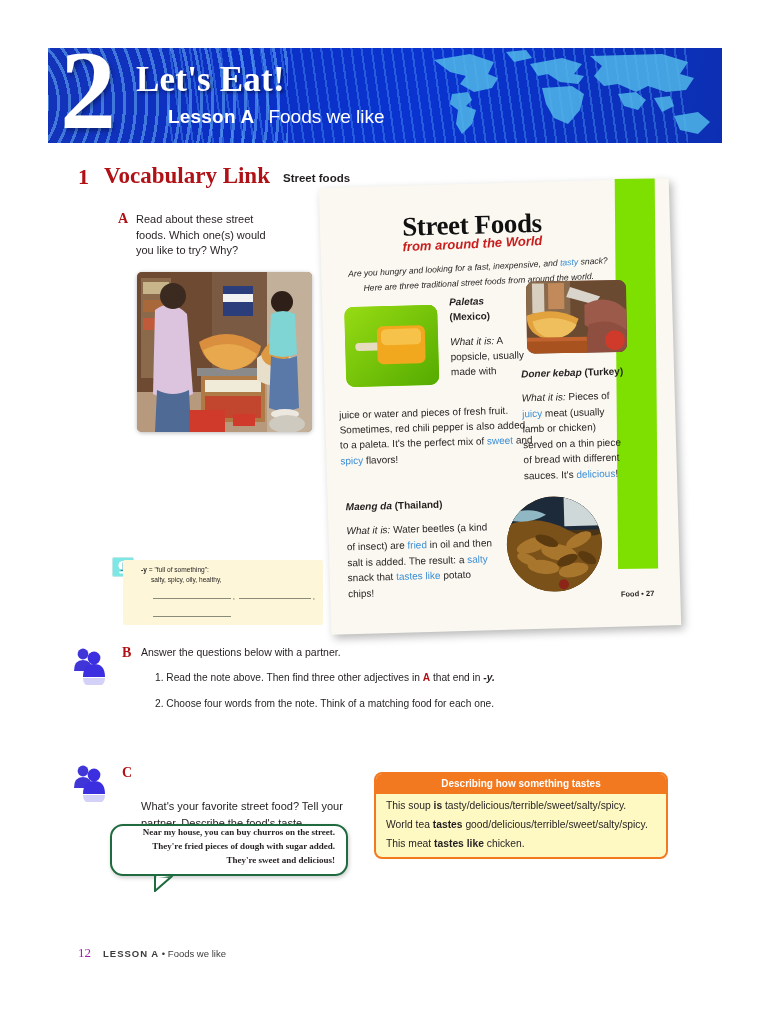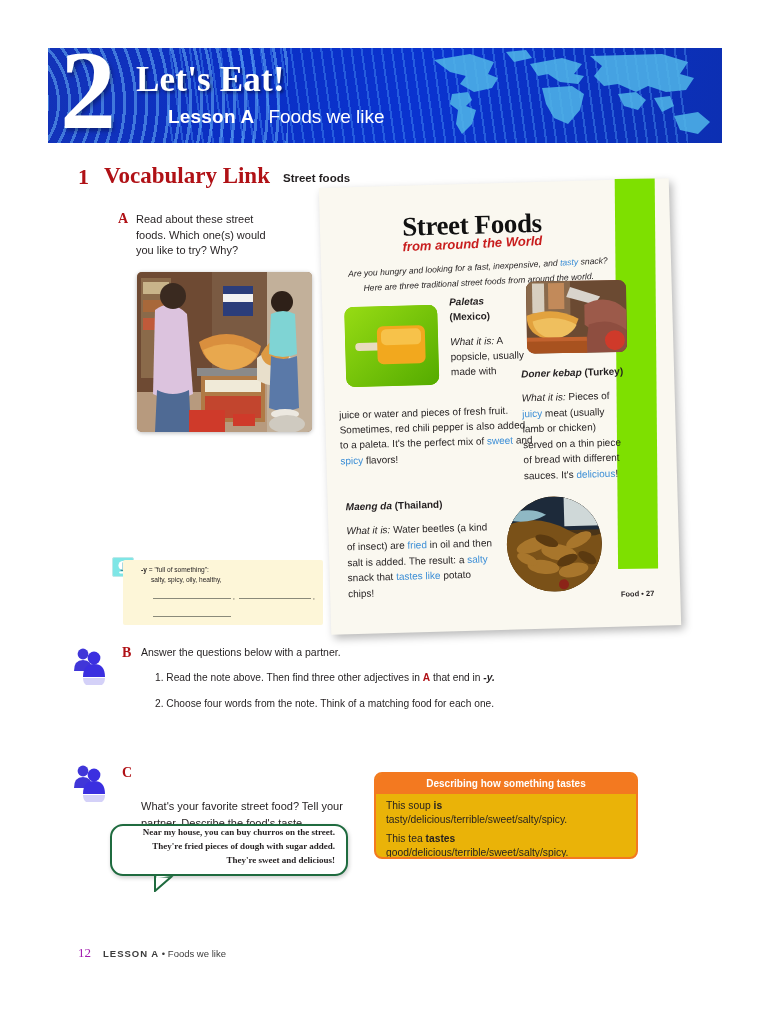--- a/index.html
+++ b/index.html
@@ -202,22 +202,22 @@
     position:absolute; left:122px; top:765px;
     font-family:"Liberation Serif", serif; font-weight:bold; font-size:14px; color:#b01116;
   }
   .ex-C-text {
     position:absolute; left:141px; top:798px; width:215px;
     font-size:11px; line-height:1.5;
   }
 
   
   .orange-box {
-    position:absolute; left:374px; top:772px; width:264px; height:87px;
-    border:2px solid #f37920; border-radius:8px; background:#eab308; overflow:hidden;
+    position:absolute; left:374px; top:772px; width:294px; height:87px;
+    border:2px solid #f37920; border-radius:8px; background:#fef9c3; overflow:hidden;
   }
   .orange-head {
     background:#f37920; color:#fff; text-align:center;
     font-size:10px; font-weight:bold; padding:4px 0 5px;
   }
   .orange-row { font-size:10.3px; padding:5px 10px 0; line-height:1.35; }
   .orange-row b { font-weight:bold;text-align:center; }
 
   
   .bubble {
@@ -462,21 +462,21 @@
 </div>
 <div class="ex-C-letter">C</div>
 <div class="ex-C-text">What's your favorite street food? Tell your partner. Describe the food's taste.</div>
 
 <div class="orange-box">
   <div class="orange-head">Describing how something tastes</div>
   <div class="orange-row">
     <span>This soup </span><b>is</b><span> tasty/delicious/terrible/sweet/salty/spicy.</span>
   </div>
   <div class="orange-row">
-    <span>This tea </span><b>tastes</b><span> good/delicious/terrible/sweet/salty/spicy.</span>
+    <span>World tea </span><b>tastes</b><span> good/delicious/terrible/sweet/salty/spicy.</span>
   </div>
   <div class="orange-row">
     <span>This meat </span><b>tastes like</b><span> chicken.</span>
   </div>
 </div>
 
 <div class="bubble">
   <div class="bubble-text">Near my house, you can buy churros on the street. They're fried pieces of dough with sugar added. They're sweet and delicious!</div>
   <svg class="bubble-tail" viewBox="0 0 26 16">
     <path d="M1,0 L1,15 L17,1 Z" fill="#ffffff" stroke="#1f6b3f" stroke-width="2"></path>

